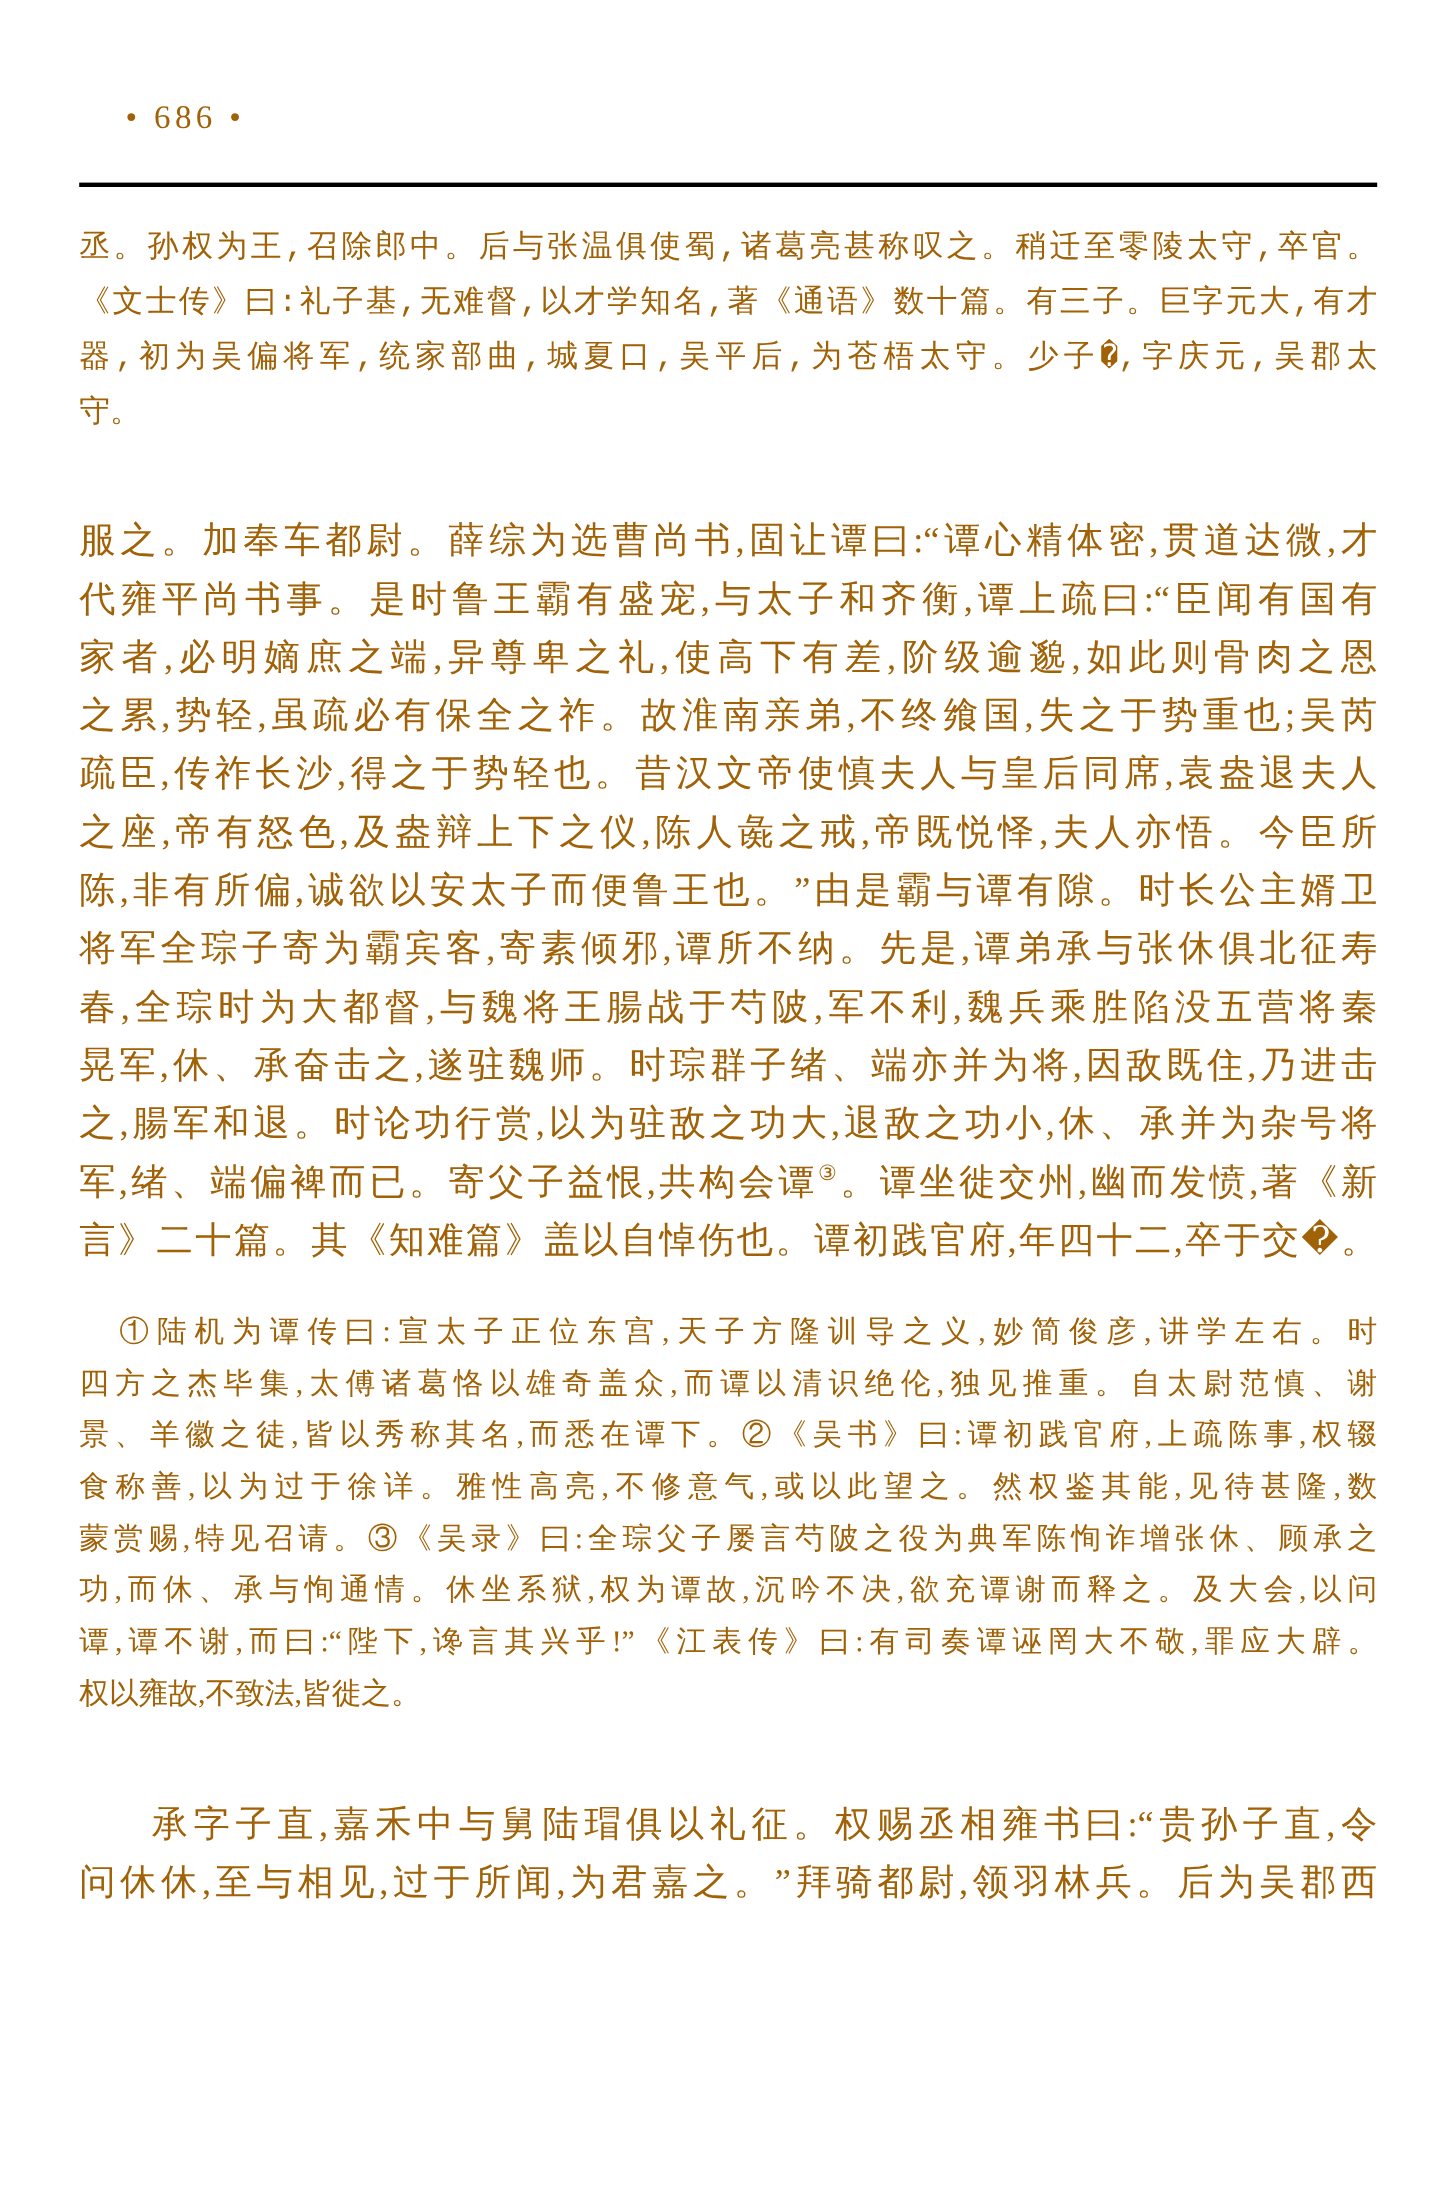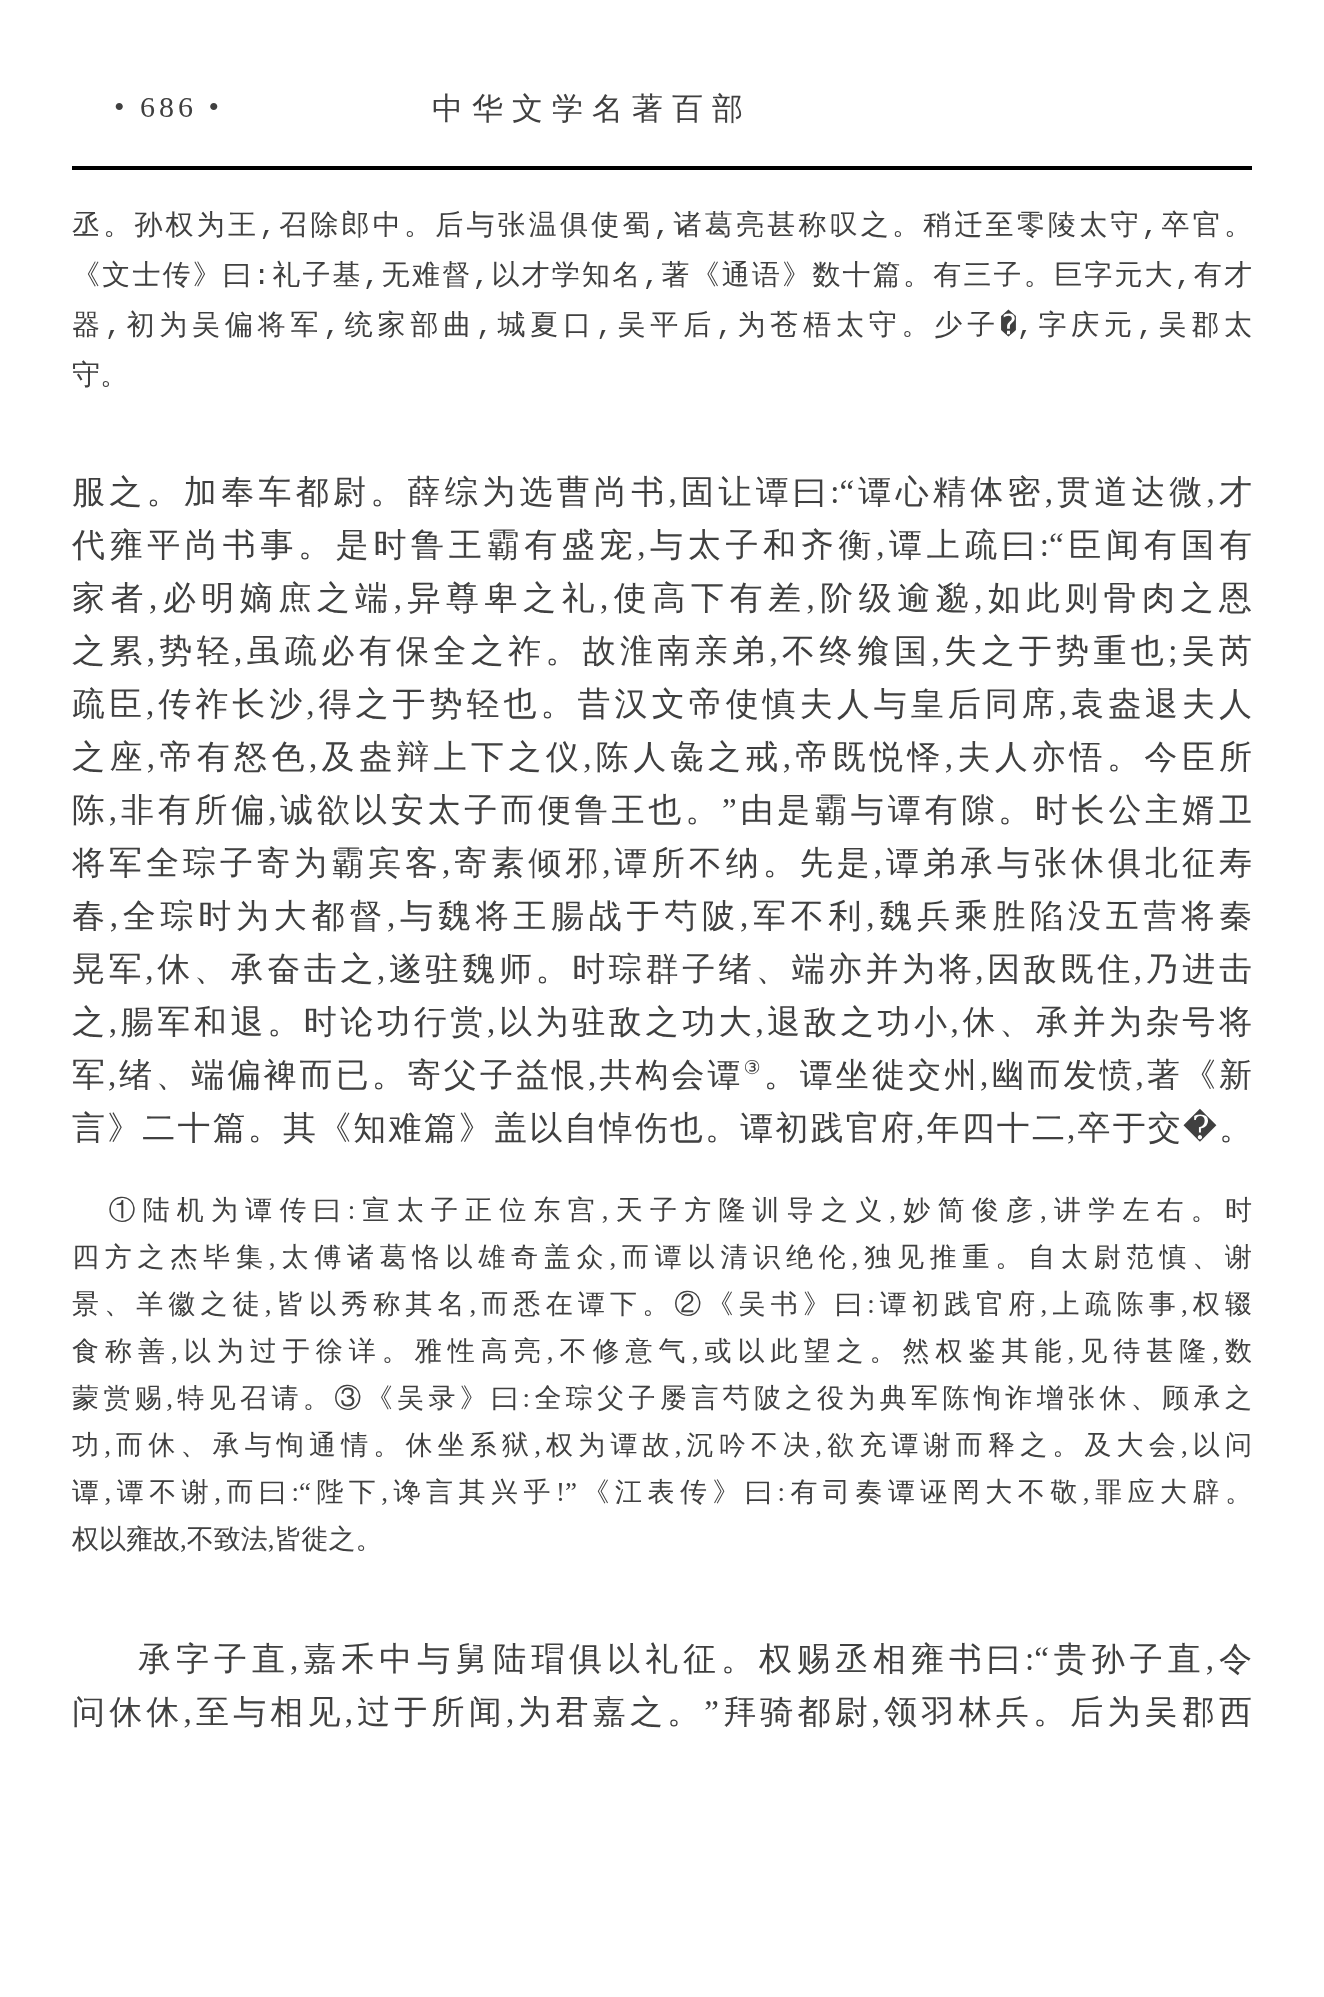--- a/index.html
+++ b/index.html
@@ -10,21 +10,21 @@
   .page {
     position: relative;
     width: 1324px;
     height: 1997px;
     margin: 0 auto;
     background: #ffffff;
     box-sizing: border-box;
     padding: 88px 72px 0 72px;
     overflow: hidden;
     font-family: "Liberation Serif", "DejaVu Serif", serif;
-    color: #404040;
+    color: #a16207;
   }
   .page-header {
     position: relative;
     height: 44px;
   }
   .page-number {
     position: absolute;
     left: 42px;
     top: 2px;
     font-size: 30px;
@@ -86,21 +86,20 @@
     line-height: 0;
   }
 </style>
 </head>
 <body>
 
 <div class="page">
 
   <header class="page-header">
     <span class="page-number">• 686 •</span>
-    <span class="running-title">中华文学名著百部</span>
   </header>
 
   <div class="header-rule"></div>
 
   <section class="textblock annotation-continuation">
       <div class="line first">丞。孙权为王,召除郎中。后与张温俱使蜀,诸葛亮甚称叹之。稍迁至零陵太守,卒官。</div>
       <div class="line">《文士传》曰:礼子基,无难督,以才学知名,著《通语》数十篇。有三子。巨字元大,有才</div>
       <div class="line">器,初为吴偏将军,统家部曲,城夏口,吴平后,为苍梧太守。少子�,字庆元,吴郡太</div>
       <div class="line last">守。</div>
     </section>

